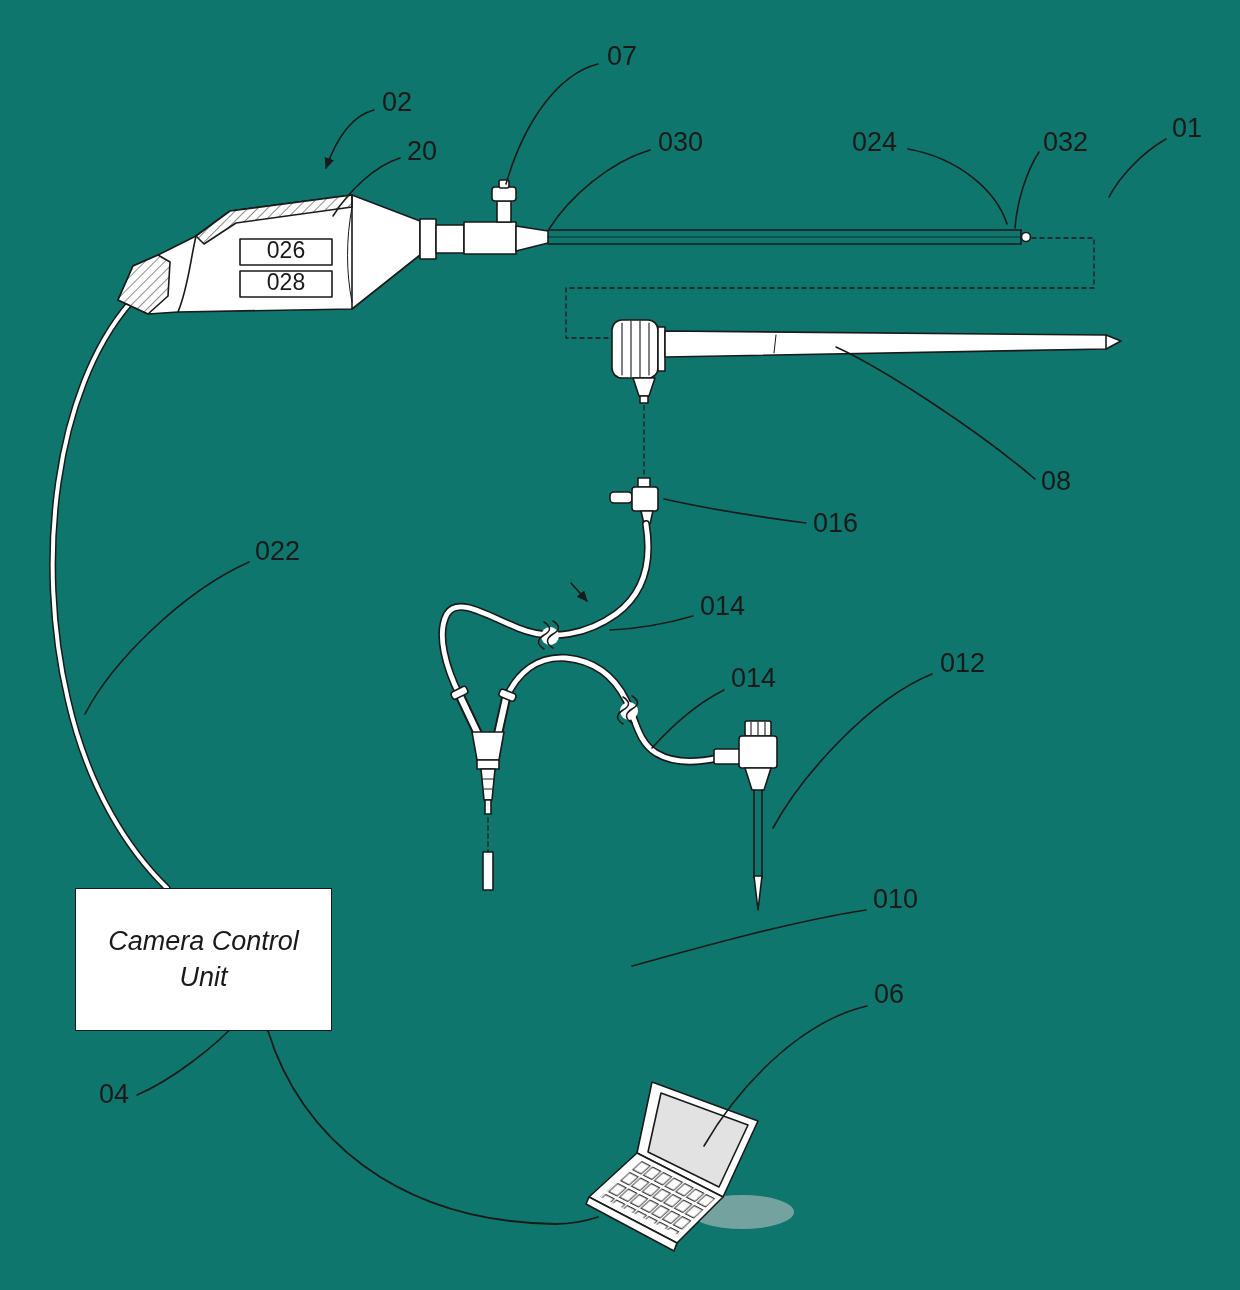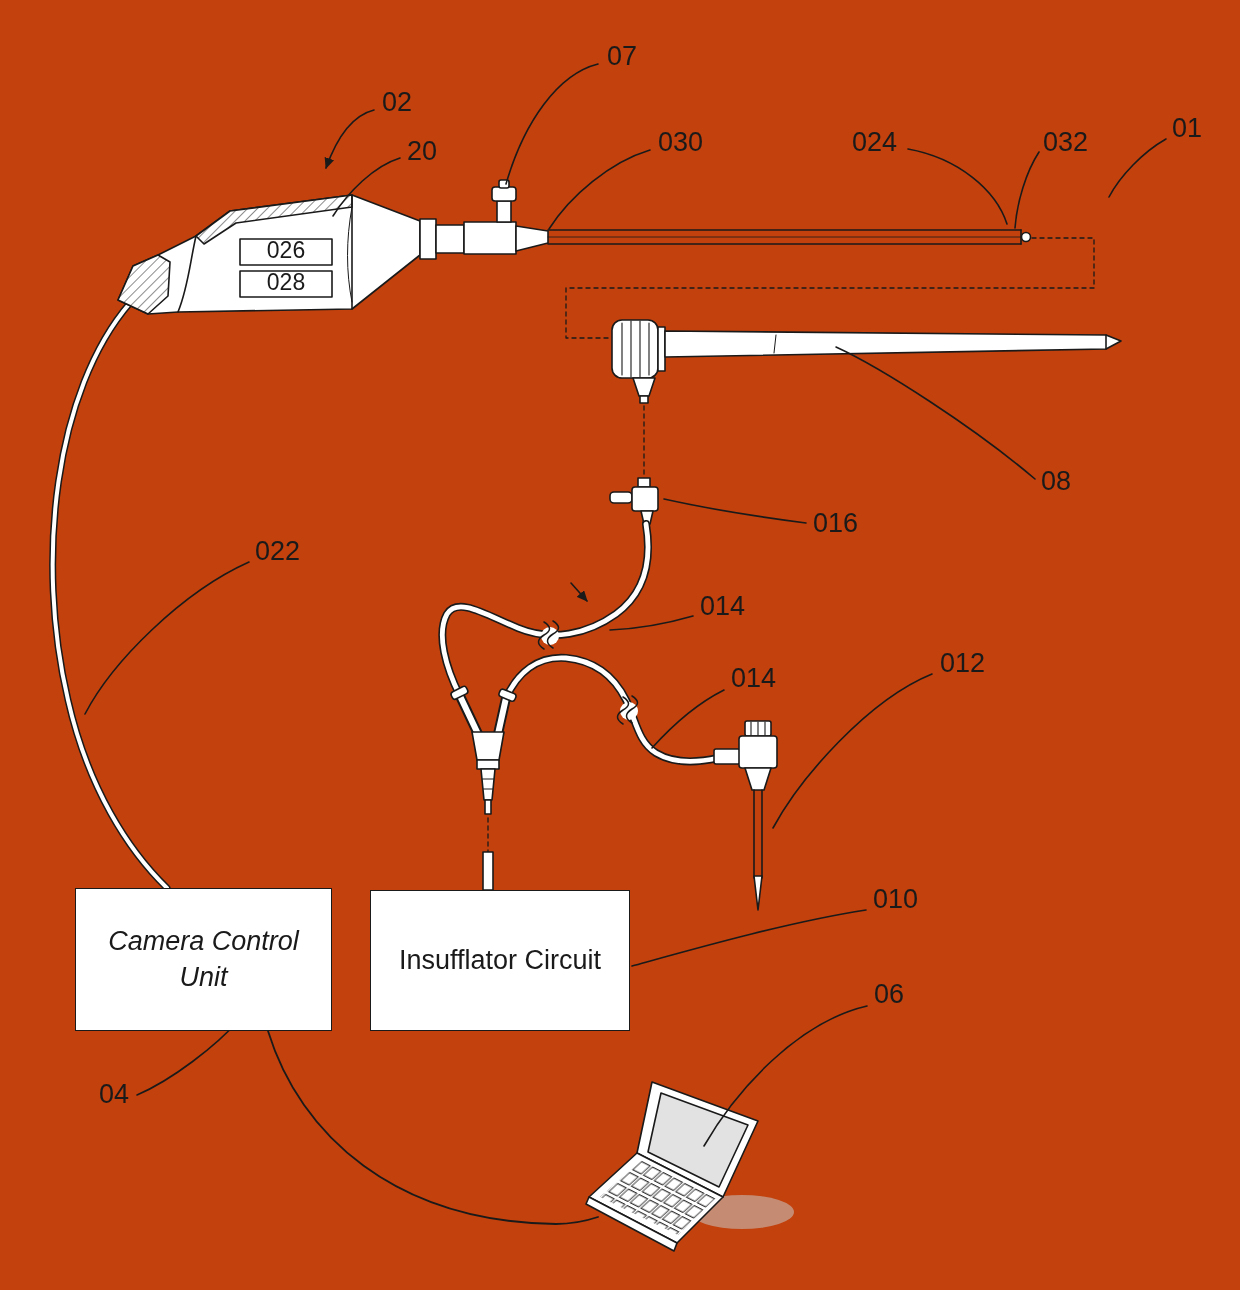--- a/index.html
+++ b/index.html
@@ -1,16 +1,16 @@
 <!DOCTYPE html>
 <html><head>
 <meta charset="utf-8">
 <style>
   html,body{margin:0;padding:0;background:#fff;}
-  .stage{position:relative;width:1240px;height:1290px;background:#c2410c;overflow:hidden;
+  .stage{position:relative;width:1240px;height:1290px;background:#0f766e;overflow:hidden;
          font-family:"Liberation Sans",sans-serif;color:#1a1a1a;}
   svg{position:absolute;left:0;top:0;}
   svg text{font-family:"Liberation Sans",sans-serif;fill:#1a1a1a;}
   .ref{font-size:27px;}
   .boxref{font-size:23px;}
   .unit-box{position:absolute;border:1.8px solid #1a1a1a;background:#fff;
             display:flex;align-items:center;justify-content:center;text-align:center;
             font-size:27px;line-height:1.3;color:#1a1a1a;}
   .unit-box .inner{display:inline-block;}
   #ccu-box .inner{max-width:215px;}
@@ -184,17 +184,14 @@
     <text class="ref" x="99" y="1103">04</text>
     <text class="boxref" x="286" y="258" text-anchor="middle">026</text>
     <text class="boxref" x="286" y="290" text-anchor="middle">028</text>
   </g>
 </svg>
 
 <div id="ccu-box" class="unit-box" style="left:75px;top:888px;width:255px;height:141px;font-style:italic;">
   <span class="inner">Camera Control Unit</span>
 </div>
 
-<div id="insufflator-box" class="unit-box" style="left:370px;top:890px;width:258px;height:139px;">
-  <span class="inner">Insufflator Circuit</span>
-</div>
 
 </div>
 
 </body></html>

